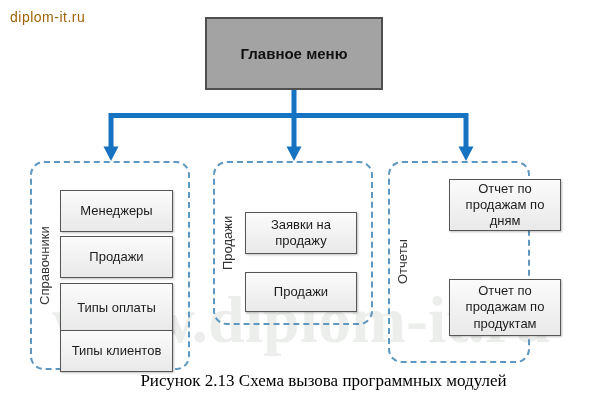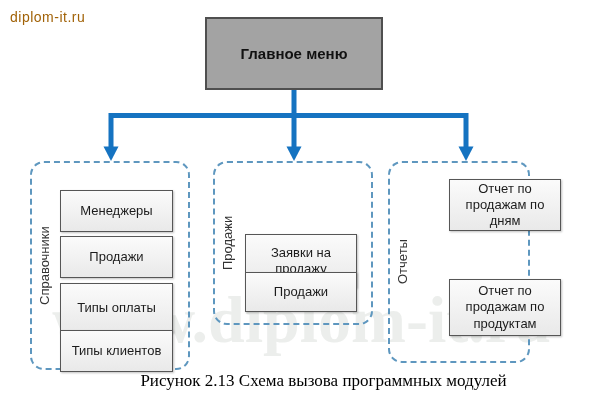--- a/index.html
+++ b/index.html
@@ -54,21 +54,21 @@
     background:linear-gradient(180deg,#fbfbfb 0%,#e9e9e9 100%);
     border:1.5px solid var(--box-border);
     box-shadow:1px 1px 2px rgba(0,0,0,.25);
     display:flex;align-items:center;justify-content:center;text-align:center;
     font-size:13px;line-height:1.25;color:#1c1c1c;padding:2px 4px;
   }
   .g0 .node{left:28px;width:113px;margin-top:12px;}
   .g0 .n0{top:15px;height:42px}.g0 .n1{top:61px;height:42px}
   .g0 .n2{top:108px;height:50px}.g0 .n3{top:155px;height:42px}
   .g1 .node{left:30px;width:112px;}
-  .g1 .n0{top:16px;height:42px}.g1 .n1{top:71px;height:54px}.g1 .n2{top:109px;height:40px}
+  .g1 .n0{top:16px;height:42px}.g1 .n1{top:49px;height:42px}.g1 .n2{top:109px;height:40px}
   .g2 .node{left:22px;width:112px;margin-left:37px;}
   .g2 .n0{top:16px;height:52px}.g2 .n1{top:74px;height:54px}.g2 .n2{top:116px;height:57px}
   
   .caption{
     position:absolute;left:0;right:0;top:371px;z-index:4;
     text-align:center;transform:translateX(22px);
     font-family:"Liberation Serif",serif;font-size:17px;color:#000;
   }
 </style>
 </head>

